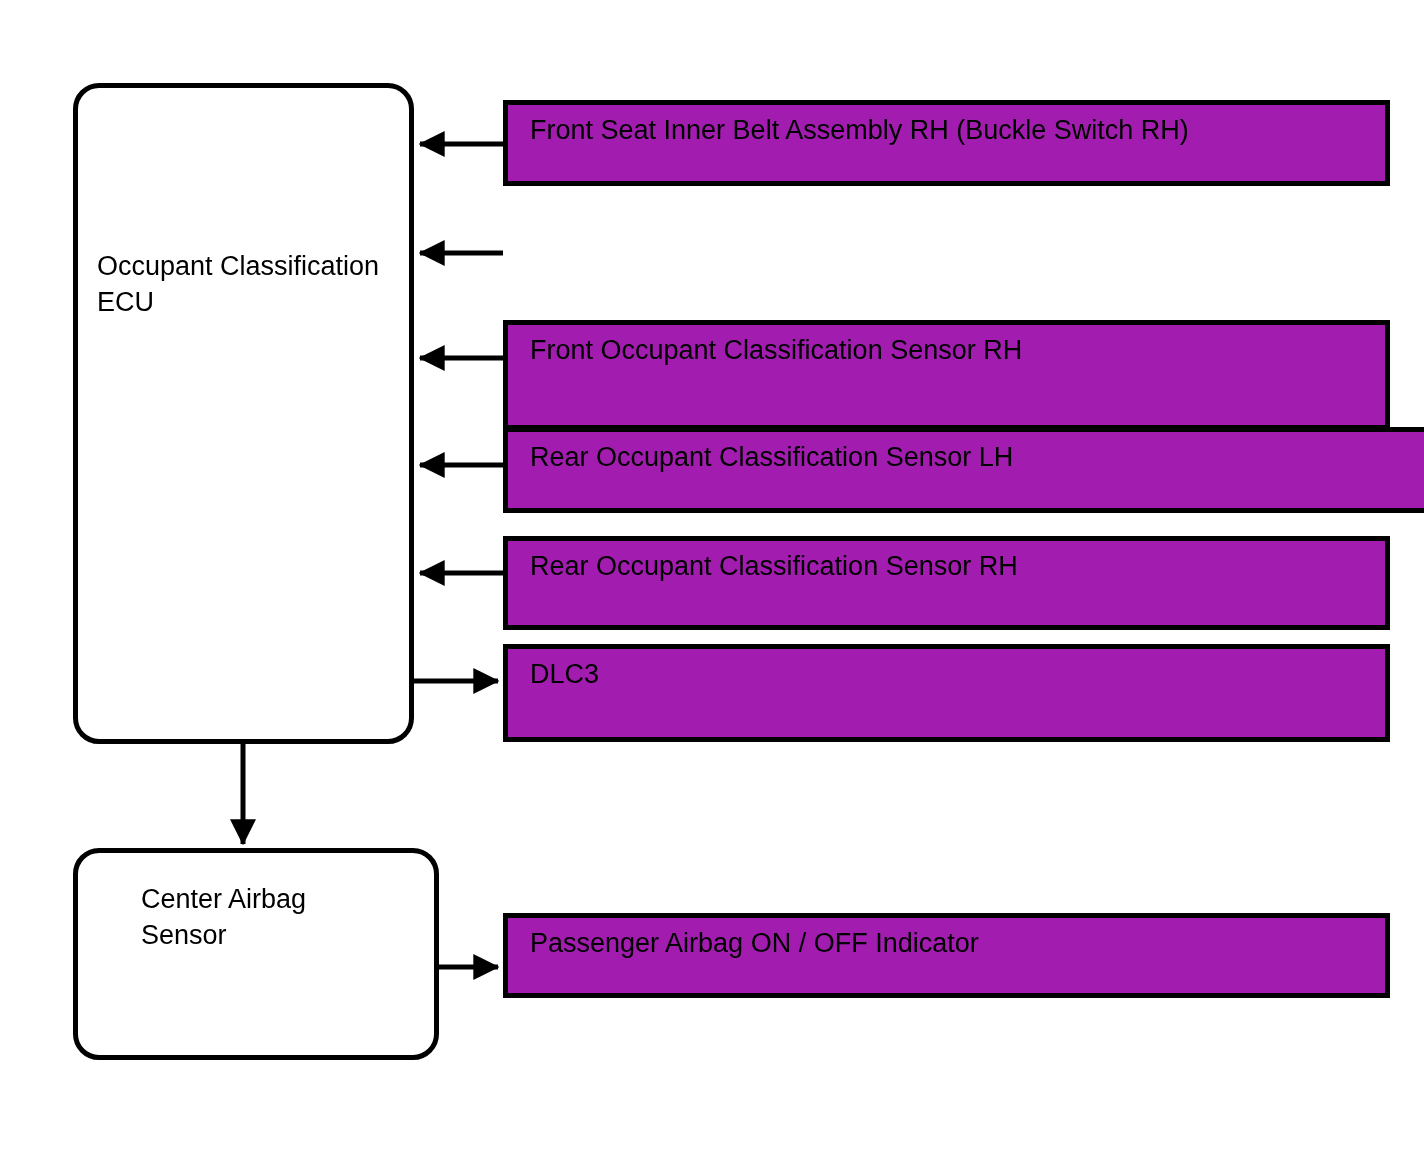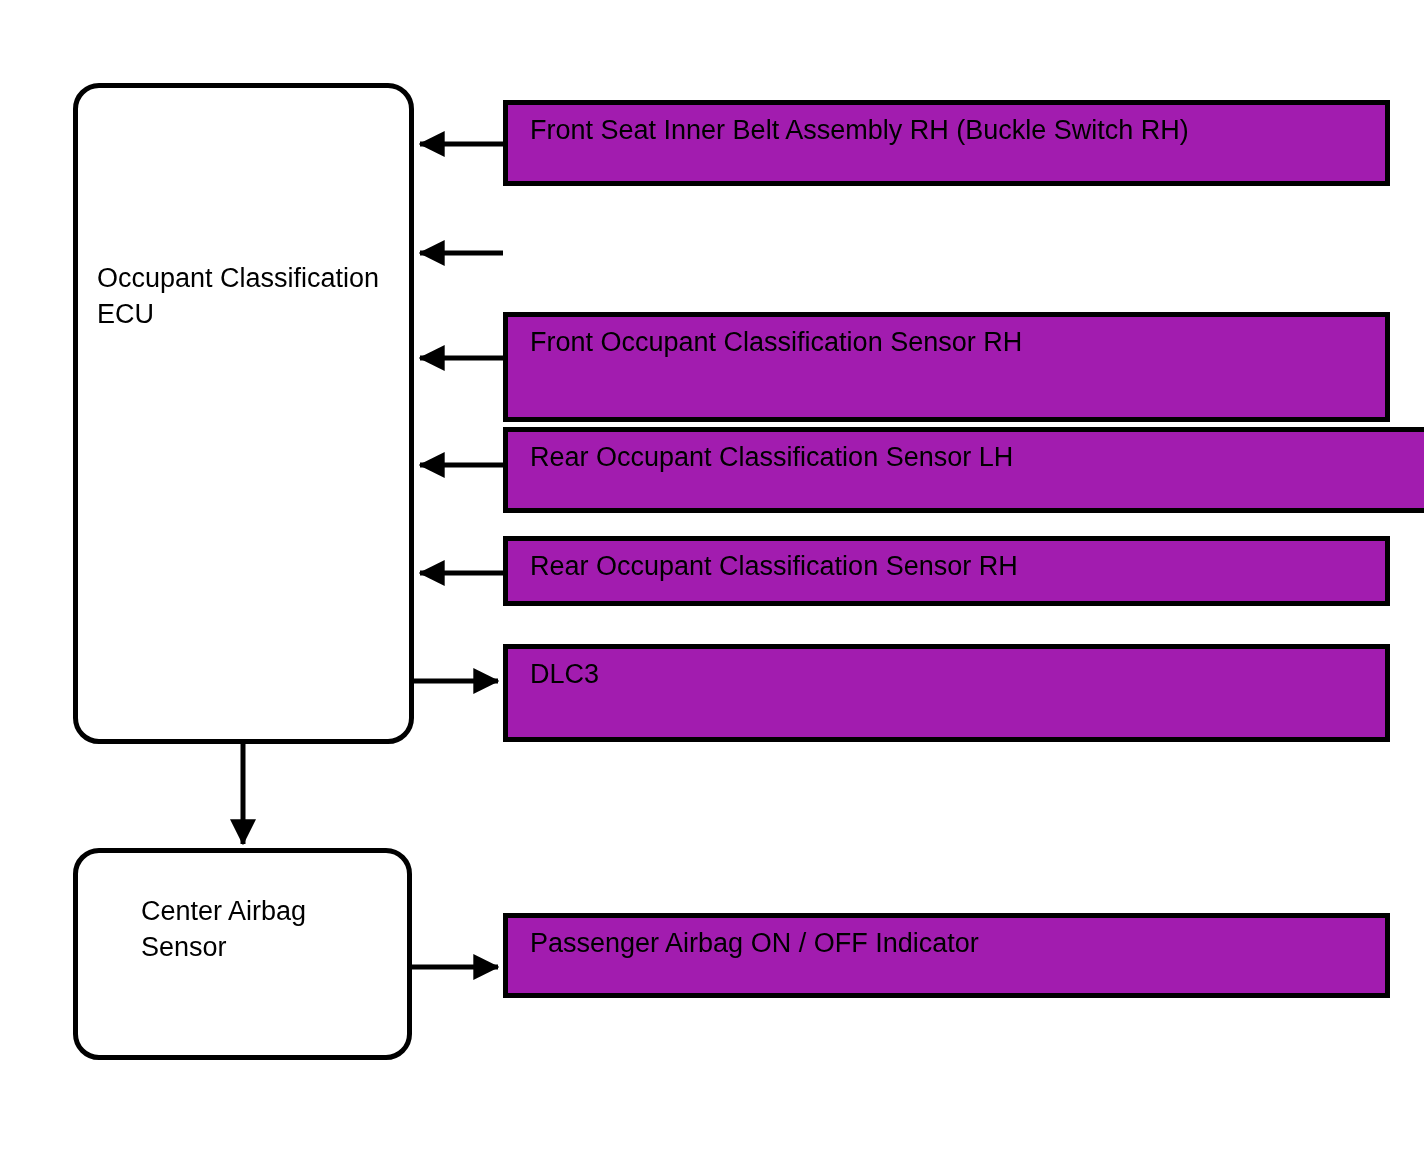--- a/index.html
+++ b/index.html
@@ -27,21 +27,20 @@
     border-radius: 26px;
     background: #ffffff;
   }
   .ecu-box .box-label {
     position: absolute;
     left: 19px;
     font-size: 27px;
     line-height: 36px;
     color: #000000;
     white-space: pre-line;
-    margin-top: 12px;
   }
 
   
   .comp-box {
     position: absolute;
     box-sizing: border-box;
     border: 5px solid #000000;
     background: #a21caf;
   }
   .comp-box .box-label {
@@ -97,39 +96,39 @@
     <line x1="243" y1="744" x2="243" y2="844" stroke="#000000" stroke-width="5" marker-end="url(#arrow-down)"></line>
 
     <line x1="412" y1="967" x2="498" y2="967" stroke="#000000" stroke-width="5" marker-end="url(#arrow-right)"></line>
   </svg>
 
   <div class="ecu-box" style="left:73px; top:83px; width:341px; height:661px;">
     <div class="box-label" style="top:160px;">Occupant Classification
 ECU</div>
   </div>
 
-  <div class="ecu-box" style="left:73px; top:848px; width:339px; height:212px;text-decoration:underline;">
+  <div class="ecu-box" style="left:73px; top:848px; width:366px; height:212px;text-decoration:underline;">
     <div class="box-label" style="top:28px; left:63px;">Center Airbag
 Sensor</div>
   </div>
 
   <div class="comp-box" style="left:503px; top:100px; width:887px; height:86px;">
     <div class="box-label">Front Seat Inner Belt Assembly RH (Buckle Switch RH)</div>
   </div>
 
 
-  <div class="comp-box" style="left:503px; top:312px; width:887px; height:110px;padding-left:12px;">
+  <div class="comp-box" style="left:503px; top:320px; width:887px; height:110px;padding-left:12px;">
     <div class="box-label">Front Occupant Classification Sensor RH</div>
   </div>
 
   <div class="comp-box" style="left:503px; top:427px; width:1071px; height:86px;">
     <div class="box-label">Rear Occupant Classification Sensor LH</div>
   </div>
 
-  <div class="comp-box" style="left:503px; top:536px; width:887px; height:70px;">
+  <div class="comp-box" style="left:503px; top:536px; width:887px; height:94px;">
     <div class="box-label">Rear Occupant Classification Sensor RH</div>
   </div>
 
   <div class="comp-box" style="left:503px; top:644px; width:887px; height:98px;">
     <div class="box-label">DLC3</div>
   </div>
 
   <div class="comp-box" style="left:503px; top:913px; width:887px; height:85px;text-align:center;">
     <div class="box-label">Passenger Airbag ON / OFF Indicator</div>
   </div>

